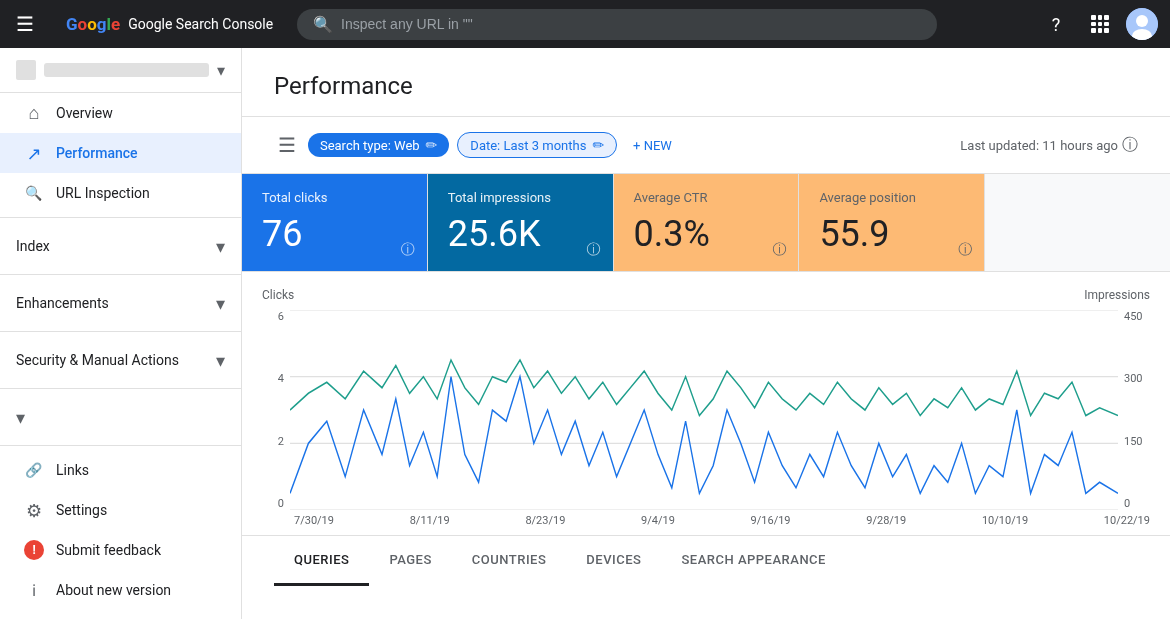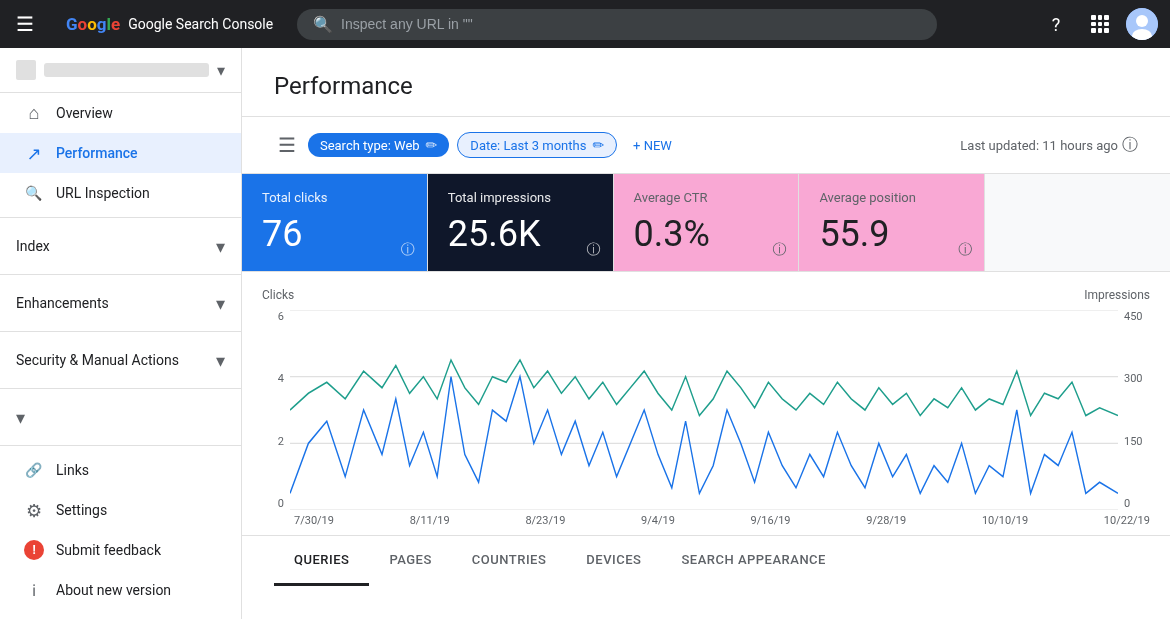--- a/index.html
+++ b/index.html
@@ -55,22 +55,22 @@
     .filter-chip-date-edit { font-size: 14px; color: #1a73e8; }
     .new-btn { display: flex; gap: 4px; color: #1a73e8; font-size: 13px; cursor: pointer; padding: 4px 8px; border-radius: 4px; }
     .toolbar-right { margin-left: auto; font-size: 13px; color: #5f6368; display: flex; align-items: center; gap: 4px; }
     .toolbar-right-help { color: #5f6368; font-size: 16px; cursor: pointer; }
 
     
     .metrics-row { display: flex; border-bottom: 1px solid #e0e0e0; }
     .metric-card { flex: 1; padding: 16px 20px; border-right: 1px solid #e0e0e0; position: relative; }
     .metric-card:last-child { border-right: none; }
     .metric-card.blue { background: #1a73e8; }
-    .metric-card.teal { background: #0f172a; }
-    .metric-card.white { background: #f9a8d4; }
+    .metric-card.teal { background: #0369a1; }
+    .metric-card.white { background: #fdba74; }
     .metric-label { font-size: 13px; color: rgba(255,255,255,0.9); margin-bottom: 8px; }
     .metric-label.dark { color: #5f6368; }
     .metric-value { font-size: 36px; font-weight: 400; color: #fff; }
     .metric-value.dark { color: #202124; }
     .metric-help { position: absolute; bottom: 12px; right: 12px; color: rgba(255,255,255,0.7); font-size: 14px; cursor: pointer; }
     .metric-help.dark { color: #5f6368; }
 
     
     .chart-container { padding: 16px 20px 8px 20px; position: relative; }
     .chart-header { display: flex; justify-content: space-between; align-items: flex-start; margin-bottom: 8px; }

